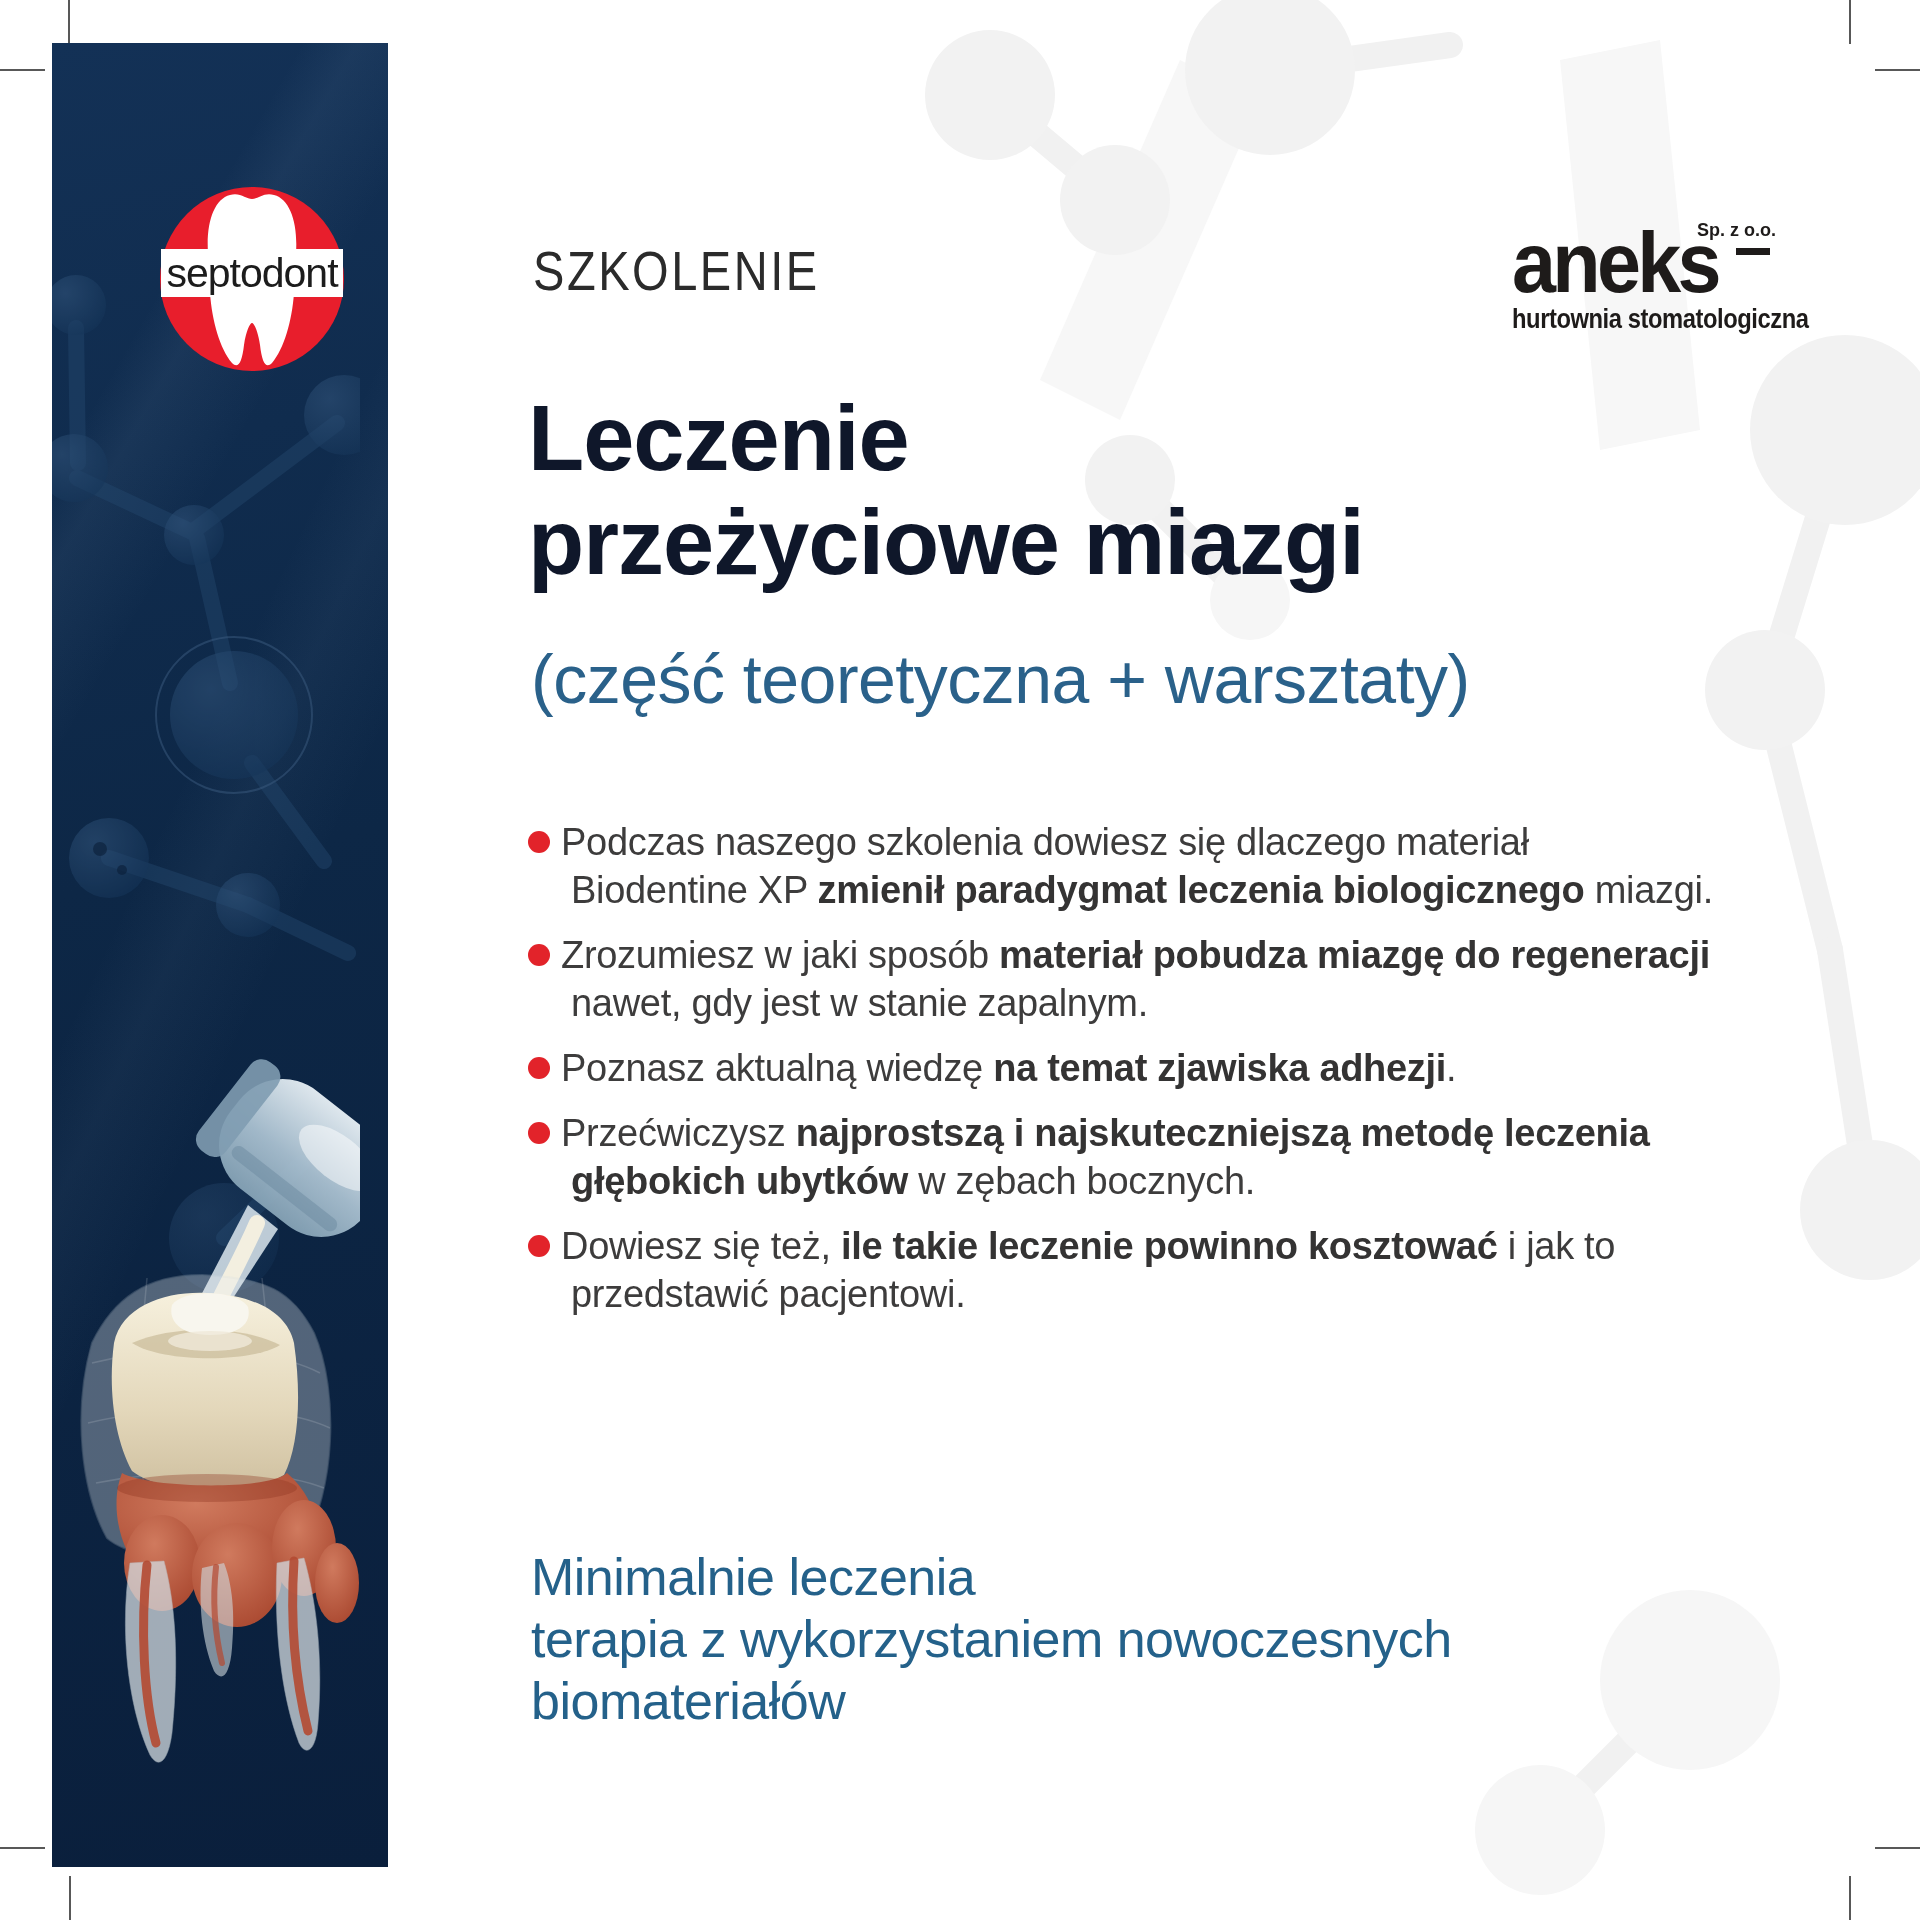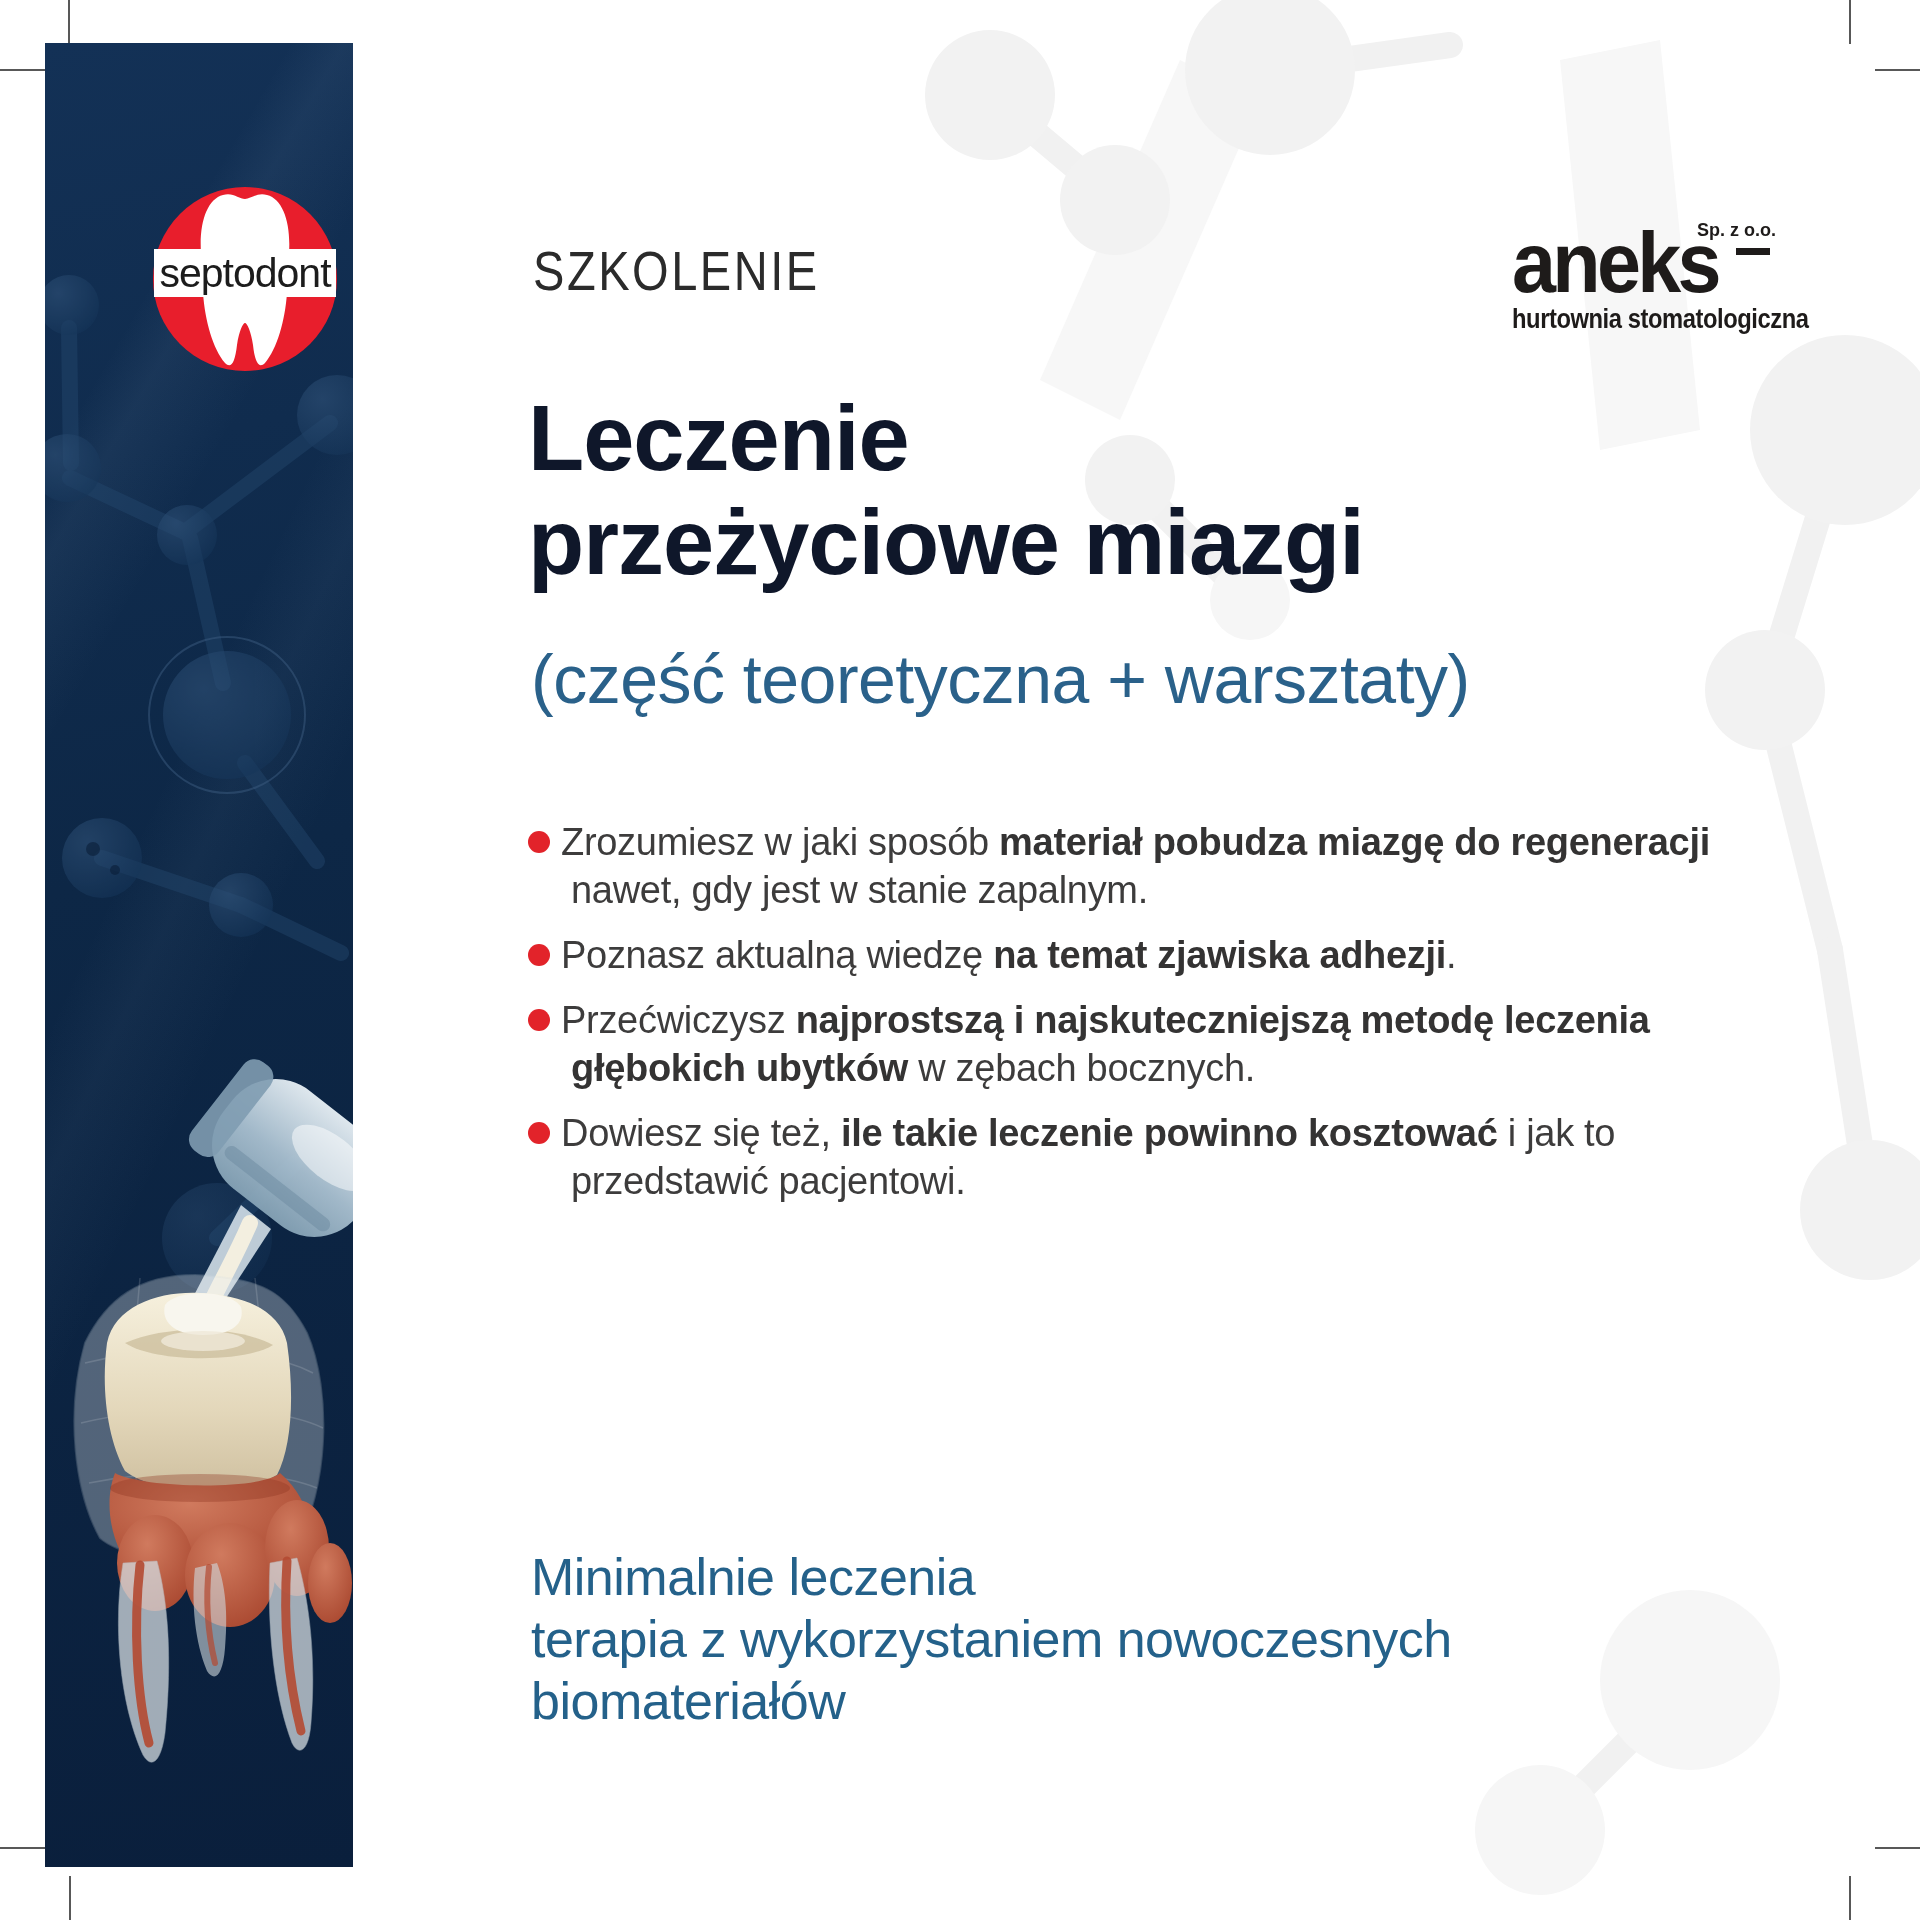--- a/index.html
+++ b/index.html
@@ -23,21 +23,21 @@
   .crop.bl-v{left:69px;top:1876px;}
   .crop.bl-h{left:0;top:1847px;}
   .crop.br-v{left:1849px;top:1876px;}
   .crop.br-h{left:1875px;top:1847px;}
 
   
   .bg-decor{position:absolute;left:0;top:0;z-index:0;}
 
   
   .sidebar{
-    position:absolute;left:45px;top:43px;width:308px;height:1824px;
+    position:absolute;left:52px;top:43px;width:336px;height:1824px;
     background:linear-gradient(168deg,#143souvenir 0%,#0d2746 0%);
     background:linear-gradient(168deg,#133156 0%,#0d2746 45%,#0a1f3c 100%);
     overflow:hidden;z-index:2;
   }
   .sidebar::before{
     content:"";position:absolute;inset:0;
     background:
       linear-gradient(120deg,transparent 18%,rgba(150,180,210,0.07) 22%,transparent 30%),
       linear-gradient(115deg,transparent 40%,rgba(150,180,210,0.05) 46%,transparent 55%);
   }
@@ -276,20 +276,25 @@
     <h1 class="title" style="margin:0;">
       <span>Leczenie</span>
       <span>przeżyciowe miazgi</span>
     </h1>
 
     <div class="subtitle">(część teoretyczna + warsztaty)</div>
 
     <ul class="benefits">
         <li>
           <span class="dot"></span>
+          <div class="bline"><span>Podczas naszego szkolenia dowiesz się dlaczego materiał</span></div>
+          <div class="bline cont"><span>Biodentine XP </span><span class="bold">zmienił paradygmat leczenia biologicznego</span><span> miazgi.</span></div>
+        </li>
+        <li>
+          <span class="dot"></span>
           <div class="bline"><span>Zrozumiesz w jaki sposób </span><span class="bold">materiał pobudza miazgę do regeneracji</span></div>
           <div class="bline cont"><span>nawet, gdy jest w stanie zapalnym.</span></div>
         </li>
         <li>
           <span class="dot"></span>
           <div class="bline"><span>Poznasz aktualną wiedzę </span><span class="bold">na temat zjawiska adhezji</span><span>.</span></div>
         </li>
         <li>
           <span class="dot"></span>
           <div class="bline"><span>Przećwiczysz </span><span class="bold">najprostszą i najskuteczniejszą metodę leczenia</span></div>

